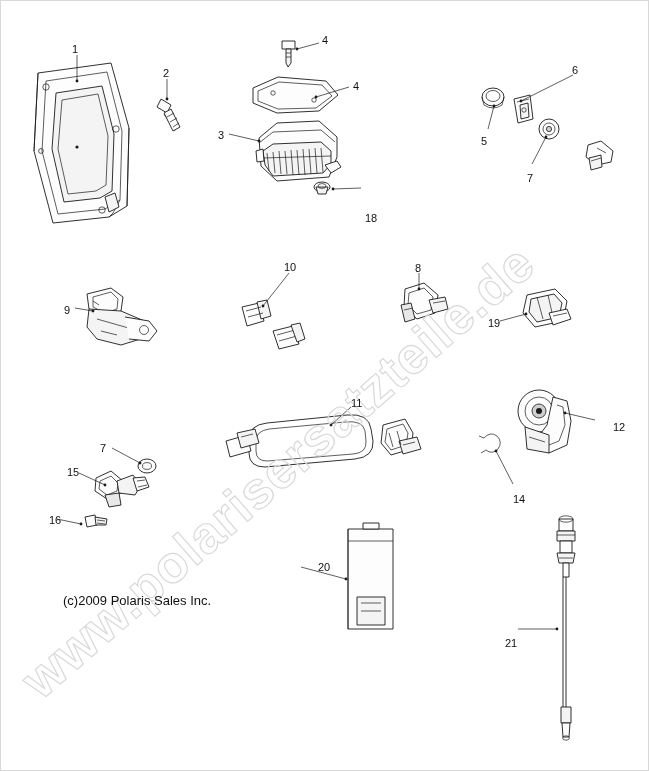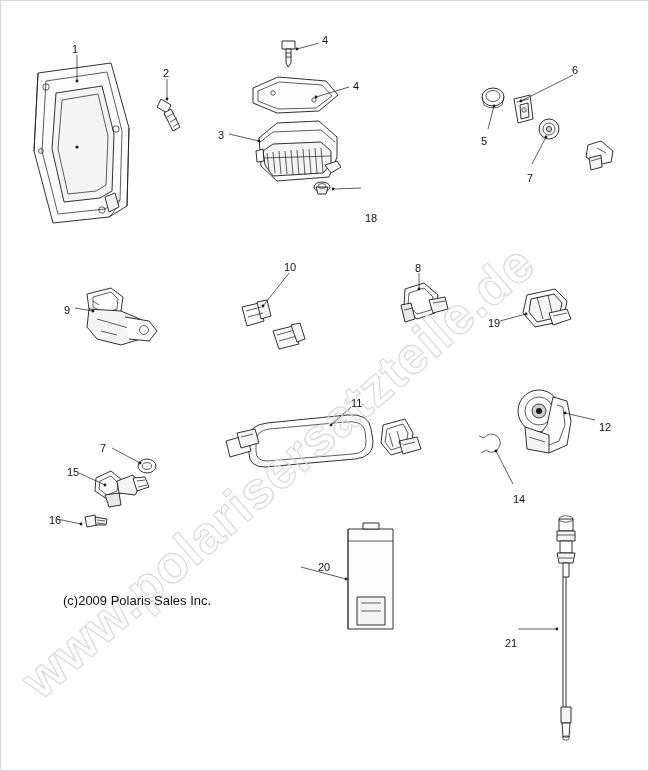--- a/index.html
+++ b/index.html
@@ -343,21 +343,21 @@
       <div class="callout" style="left: 162px; top: 66px;">2</div>
       <div class="callout" style="left: 217px; top: 128px;">3</div>
       <div class="callout" style="left: 321px; top: 33px;">4</div>
       <div class="callout" style="left: 480px; top: 134px;">5</div>
       <div class="callout" style="left: 571px; top: 63px;">6</div>
       <div class="callout" style="left: 526px; top: 171px;">7</div>
       <div class="callout" style="left: 414px; top: 261px;">8</div>
       <div class="callout" style="left: 63px; top: 303px;">9</div>
       <div class="callout" style="left: 283px; top: 260px;">10</div>
       <div class="callout" style="left: 350px; top: 396px;">11</div>
-      <div class="callout" style="left: 598px; top: 420px;">12</div>
+      <div class="callout" style="left: 612px; top: 420px;">12</div>
       <div class="callout" style="left: 512px; top: 492px;">14</div>
       <div class="callout" style="left: 66px; top: 465px;">15</div>
       <div class="callout" style="left: 99px; top: 441px;">7</div>
       <div class="callout" style="left: 48px; top: 513px; text-align: center;">16</div>
       <div class="callout" style="left: 352px; top: 79px;">4</div>
       <div class="callout" style="left: 364px; top: 184px; margin-top: 27px;">18</div>
       <div class="callout" style="left: 487px; top: 316px;">19</div>
       <div class="callout" style="left: 287px; top: 560px; margin-left: 30px;">20</div>
       <div class="callout" style="left: 504px; top: 624px; margin-top: 12px;">21</div>
     </div>

